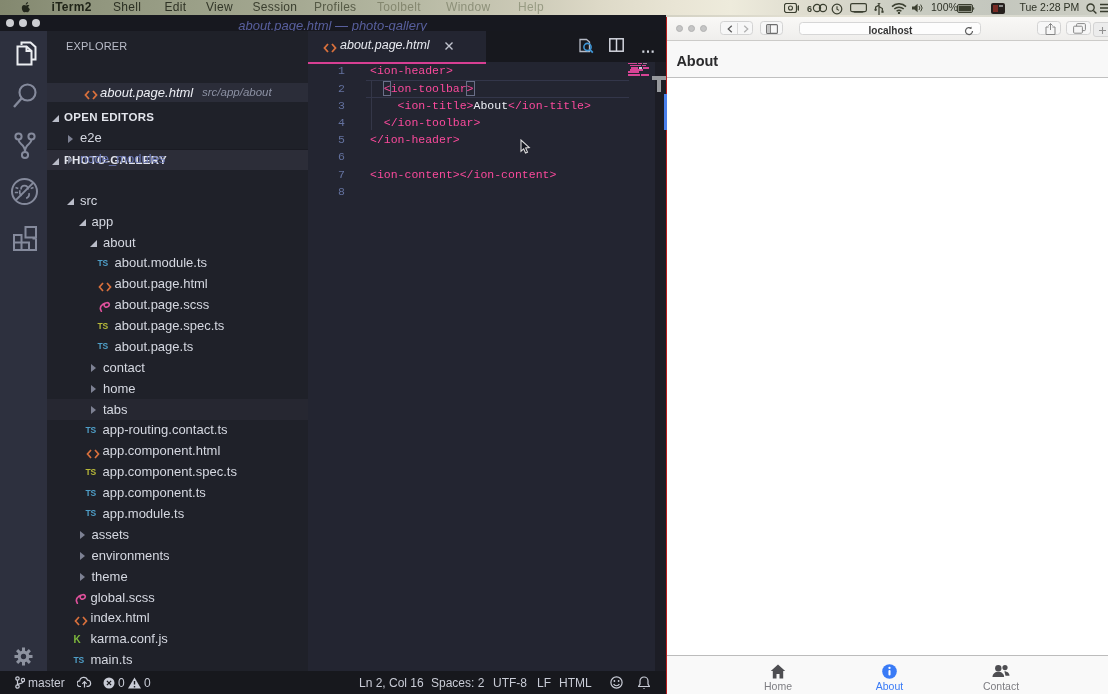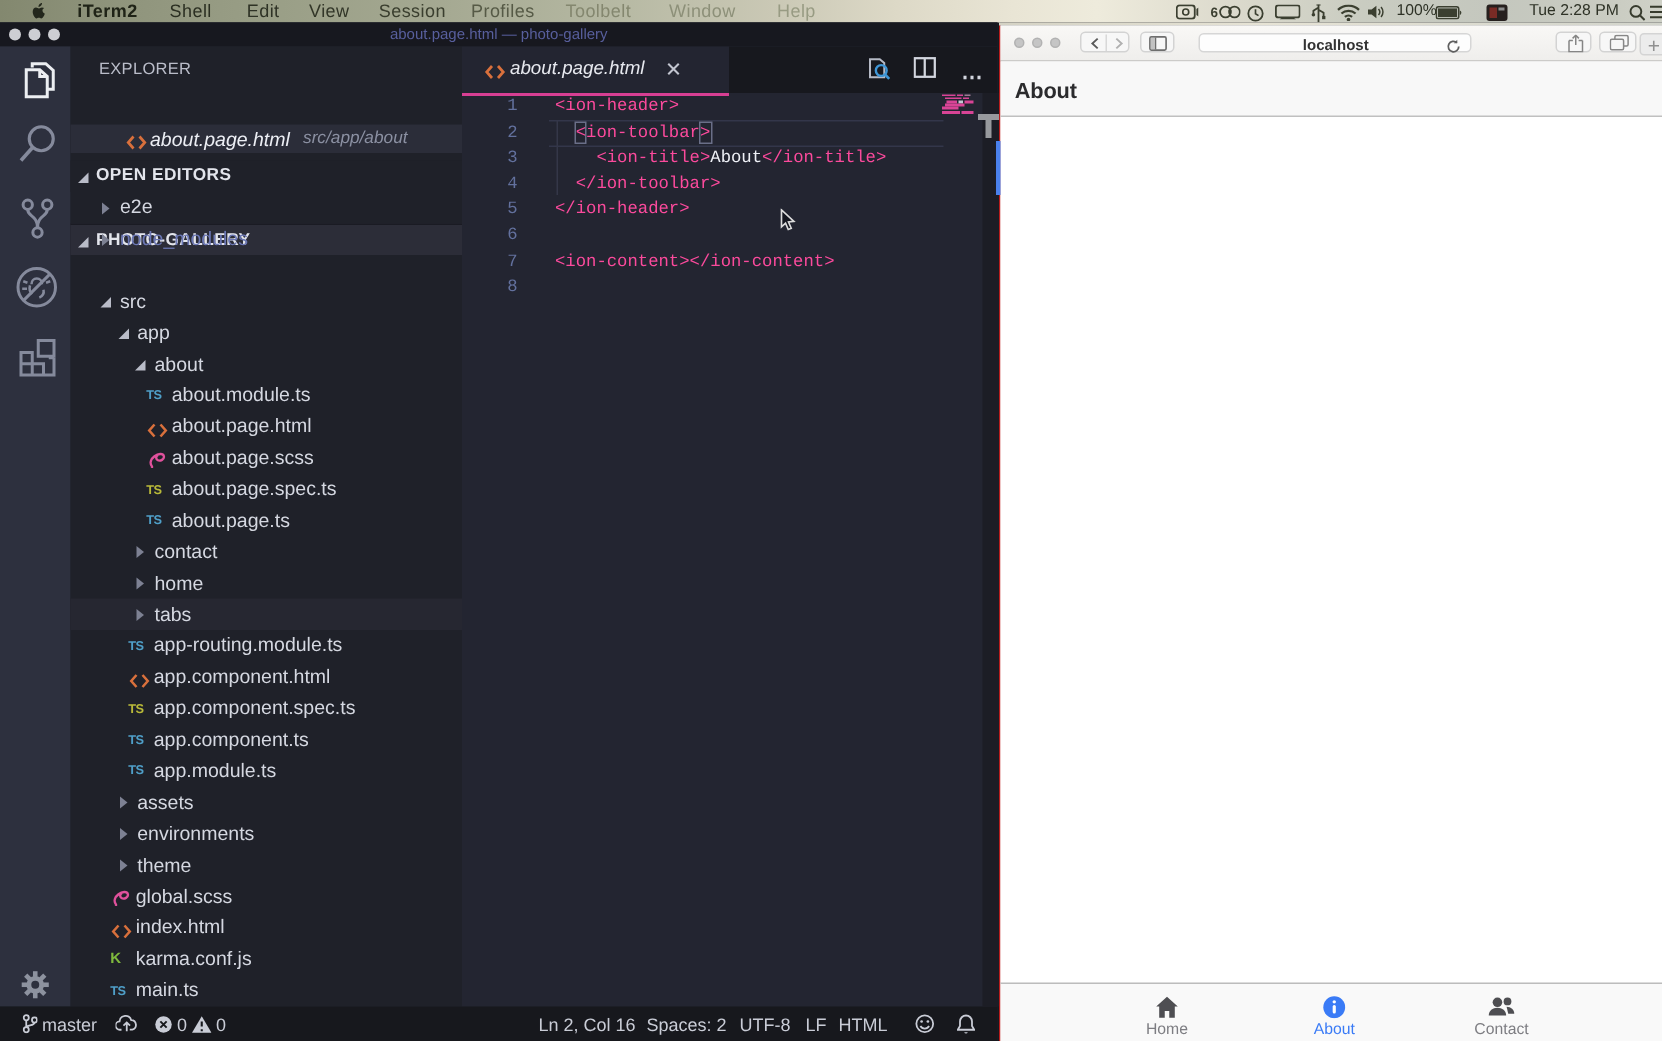--- a/index.html
+++ b/index.html
@@ -11,21 +11,21 @@
 
 #menubar { position:absolute; left:0; top:0; width:1108px; height:15px;
   background:linear-gradient(90deg,#83886f 0%,#8f947c 7%,#999e86 16%,#a4a891 26%,#b4b7a1 36%,#cbc9b6 47%,#ddd9c7 54%,#e9e5d5 61%,#eeebdc 66%,#dcdacd 74%,#c9ccc1 82%,#c4c7be 90%,#caccc2 97%,#cfd1c7 100%); }
 .mi { position:absolute; top:1px; font-size:12px; letter-spacing:0.3px; line-height:13px; color:#2c3024; }
 .micon { position:absolute; top:1.5px; }
 
 
 #vscode { position:absolute; left:0; top:15px; width:665px; height:679px; background:#232531; }
 #titlebar { position:absolute; left:0; top:0; width:665px; height:16px; background:#17181f; }
 .tl { position:absolute; top:19px; width:8px; height:8px; border-radius:50%; background:#cdced3; }
-#vstitle { position:absolute; left:0; top:2.5px; width:665px; text-align:center; font-size:10px; color:#585f9d; }
+#vstitle { position:absolute; left:0; top:2.5px; width:665px; text-align:center; font-size:13px; color:#585f9d;font-style:italic; }
 #activitybar { position:absolute; left:0; top:16px; width:47px; height:640px; background:#2d303e; }
 #sidebar { position:absolute; left:47px; top:16px; width:261px; height:640px; background:#1f2129; }
 #editor { position:absolute; left:308px; top:16px; width:357px; height:640px; background:#232531; }
 #statusbar { position:absolute; left:0; top:656px; width:665px; height:23px; background:#17181d; color:#c9ccd6; font-size:12px; }
 .sbtxt { position:absolute; top:5px; }
 
 
 #explhdr { position:absolute; left:19px; top:9px; font-size:11px; letter-spacing:0.2px; color:#babdc9; }
 .sechdr { position:absolute; left:0; width:261px; height:21px; font-weight:bold; font-size:11.5px; color:#e3e5ec; letter-spacing:0.3px;margin-top:45px; }
 .sechdr .lbl { position:absolute; left:17px; top:3.5px; }
@@ -260,21 +260,21 @@
           <span class="lbl" style="left:56.0px; ">home</span>
         </div>
       <div class="row" style="top:368.0px; background:#262731;">
           <div class="tw-c" style="left:44.0px;"></div>
           <span class="lbl" style="left:56.0px; ">tabs</span>
         </div>
       <div class="row" style="top:388.9px; ">
           <div class="fico" style="left:38.5px; top:3px; color:#4f9fc8;">
             <span>TS</span>
           </div>
-          <span class="lbl" style="left:55.5px;">app-routing.module.ts</span>
+          <span class="lbl" style="left:55.5px;">app-routing.contact.ts</span>
         </div>
       <div class="row" style="top:409.8px; ">
           <svg class="fico" style="left:38.5px; top:6px;" width="12" height="10" viewBox="0 0 14 11">
             <path d="M5 1.5L1.5 5.5L5 9.5M9 1.5l3.5 4L9 9.5" fill="none" stroke="#d9703c" stroke-width="1.7"></path>
           </svg>
           <span class="lbl" style="left:55.5px;">app.component.html</span>
         </div>
       <div class="row" style="top:430.7px; ">
           <div class="fico" style="left:38.5px; top:3px; color:#b8b939;">
             <span>TS</span>

